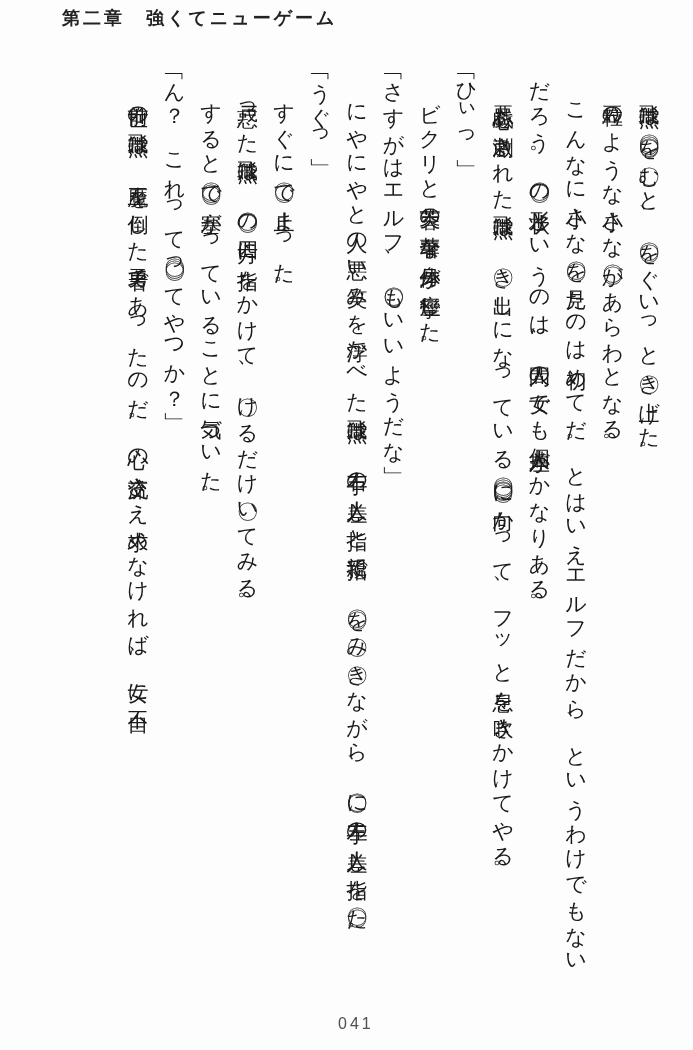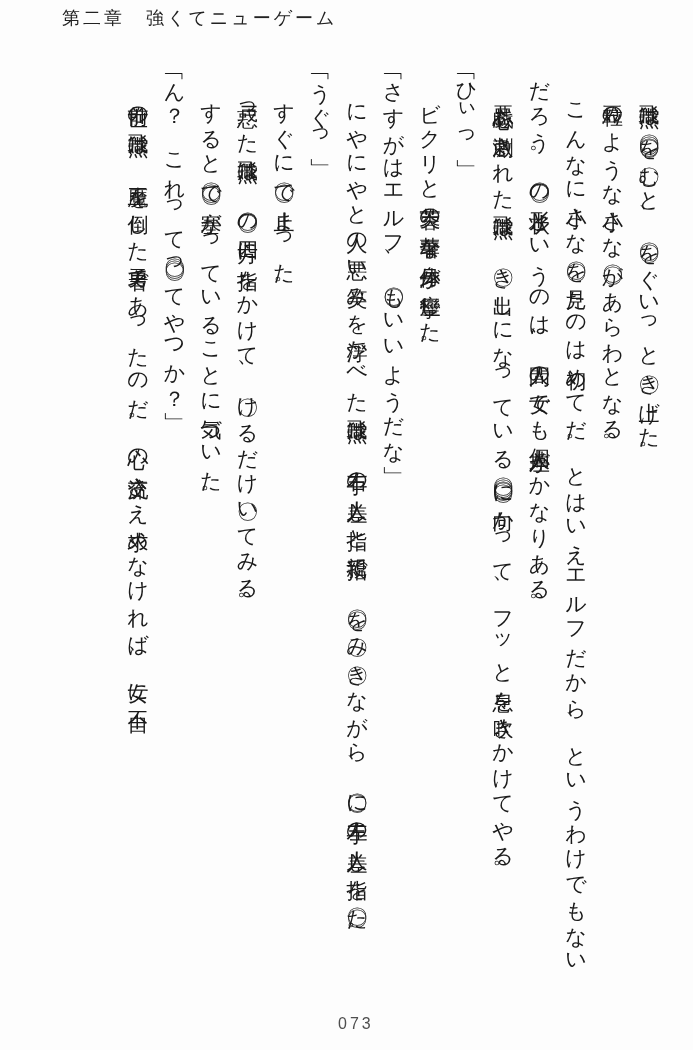--- a/index.html
+++ b/index.html
@@ -12,21 +12,21 @@
     height: 1050px;
     background: #fdfdfd;
     overflow: hidden;
     font-family: "Liberation Serif", "DejaVu Serif", serif;
   }
   .chapter-header {
     position: absolute;
     top: 6px;
     left: 62px;
     font-size: 18px;
-    font-weight: 400;
+    font-weight: 700;
     letter-spacing: 3px;
     color: #222222;
     white-space: nowrap;
   }
   .body-text {
     position: absolute;
     top: 66px;
     right: 26px;
     width: 622px;
     height: 912px;
@@ -69,15 +69,15 @@
       <p>「さすがはエルフ、〇〇もいいようだな」</p>
       <p>　にやにやと人の悪い笑みを浮かべた飛燕は、右手の人差し指と親指で、〇〇を〇み〇きながら、〇〇に左手の人差し指を〇〇た。</p>
       <p>「うぐっ」</p>
       <p>　すぐに〇〇で止まった。</p>
       <p>　戸惑った飛燕は、〇〇の四方に指をかけて、〇けるだけ〇いてみる。</p>
       <p>　すると〇〇〇で塞がっていることに気づいた。</p>
       <p>「ん？　これって〇〇〇ってやつか？」</p>
       <p>　前世の飛燕は、魔王を倒した勇者であったのだ。心の交流さえ求めなければ、女に不自</p>
     </div>
 
-  <div class="page-number">073</div>
+  <div class="page-number">041</div>
 
 </div>
 
 </body></html>

